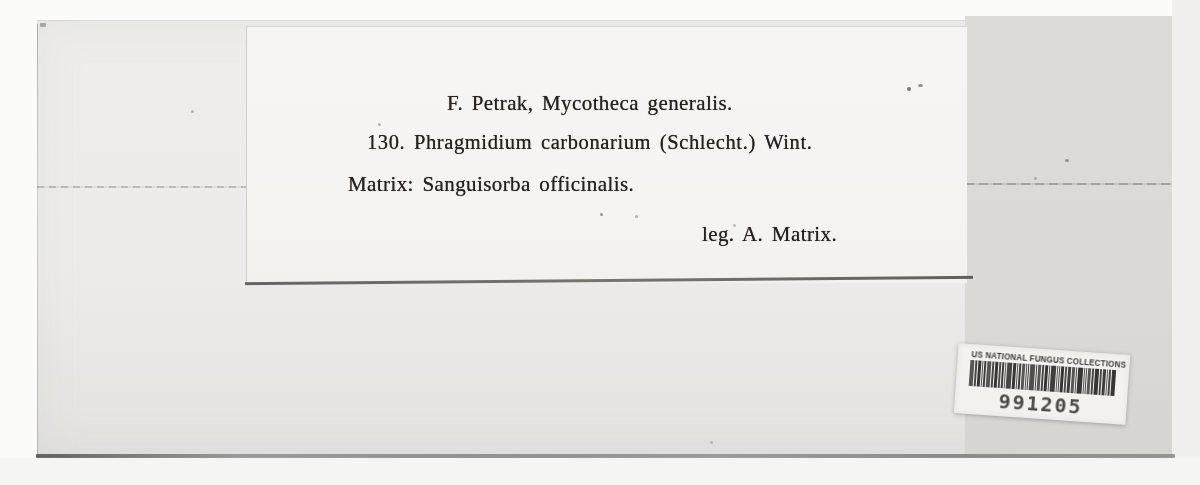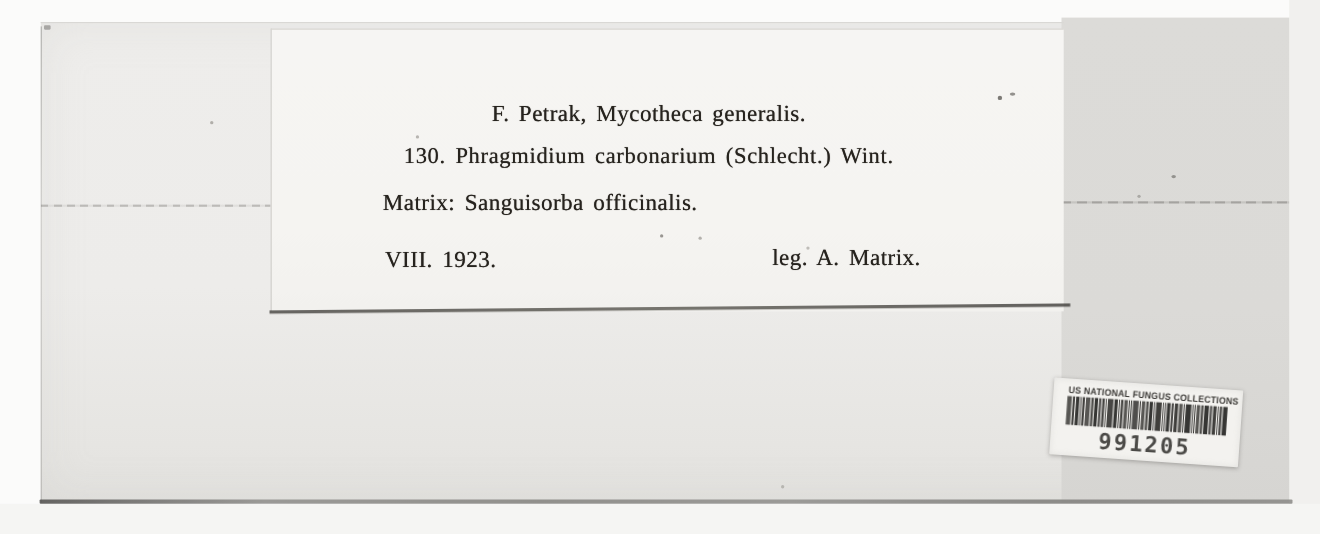--- a/index.html
+++ b/index.html
@@ -185,21 +185,20 @@
   <div class="packet-top-edge"></div>
   <div class="packet-corner-mark"></div>
   <div class="crease-left"></div>
   <div class="crease-right"></div>
   <div class="packet-bottom-edge"></div>
 
   <div class="exsiccata-label">
     <div class="print series-title">F. Petrak, Mycotheca generalis.</div>
     <div class="print specimen-line">130. Phragmidium carbonarium (Schlecht.) Wint.</div>
     <div class="print matrix-line">Matrix: Sanguisorba officinalis.</div>
-    <div class="print date-line">VIII. 1923.</div>
     <div class="print collector-line">leg. A. Matrix.</div>
   </div>
   <div class="label-bottom-shadow"></div>
 
   <div class="barcode-sticker">
     <div class="barcode-header">US NATIONAL FUNGUS COLLECTIONS</div>
     <div class="barcode-bars">
         <span class="bar" style="flex-grow: 3; opacity: 0.78;"></span>
         <span class="bar" style="flex-grow: 1; opacity: 0.86;"></span>
         <span class="bar" style="flex-grow: 2; opacity: 0.94;"></span>

